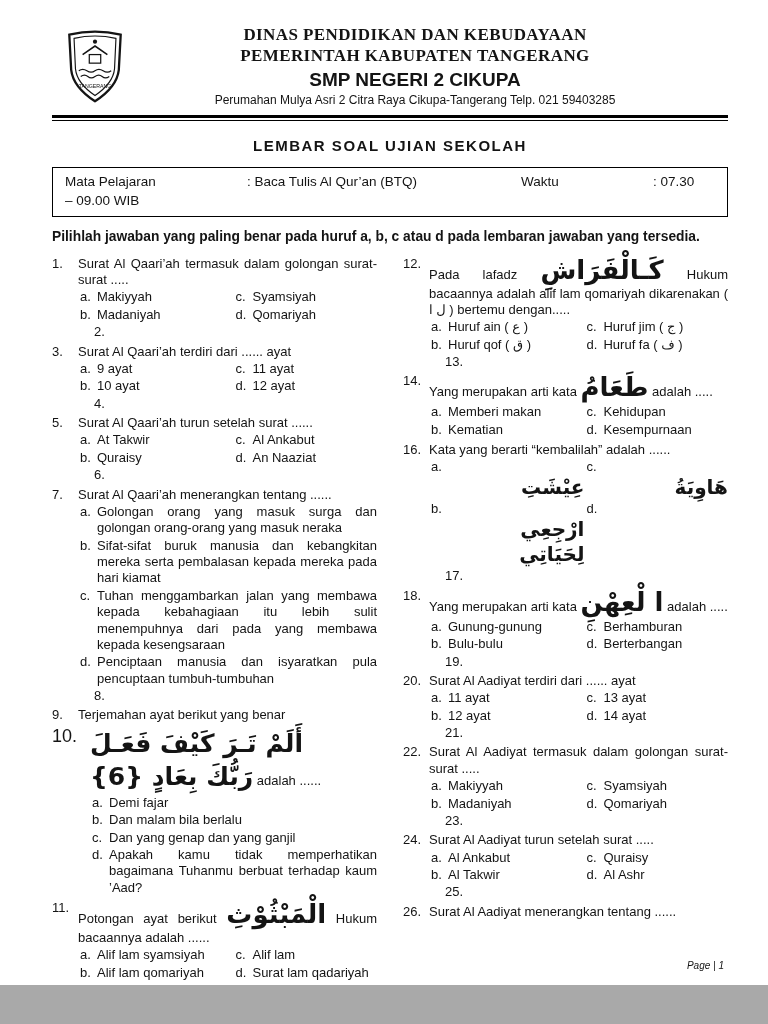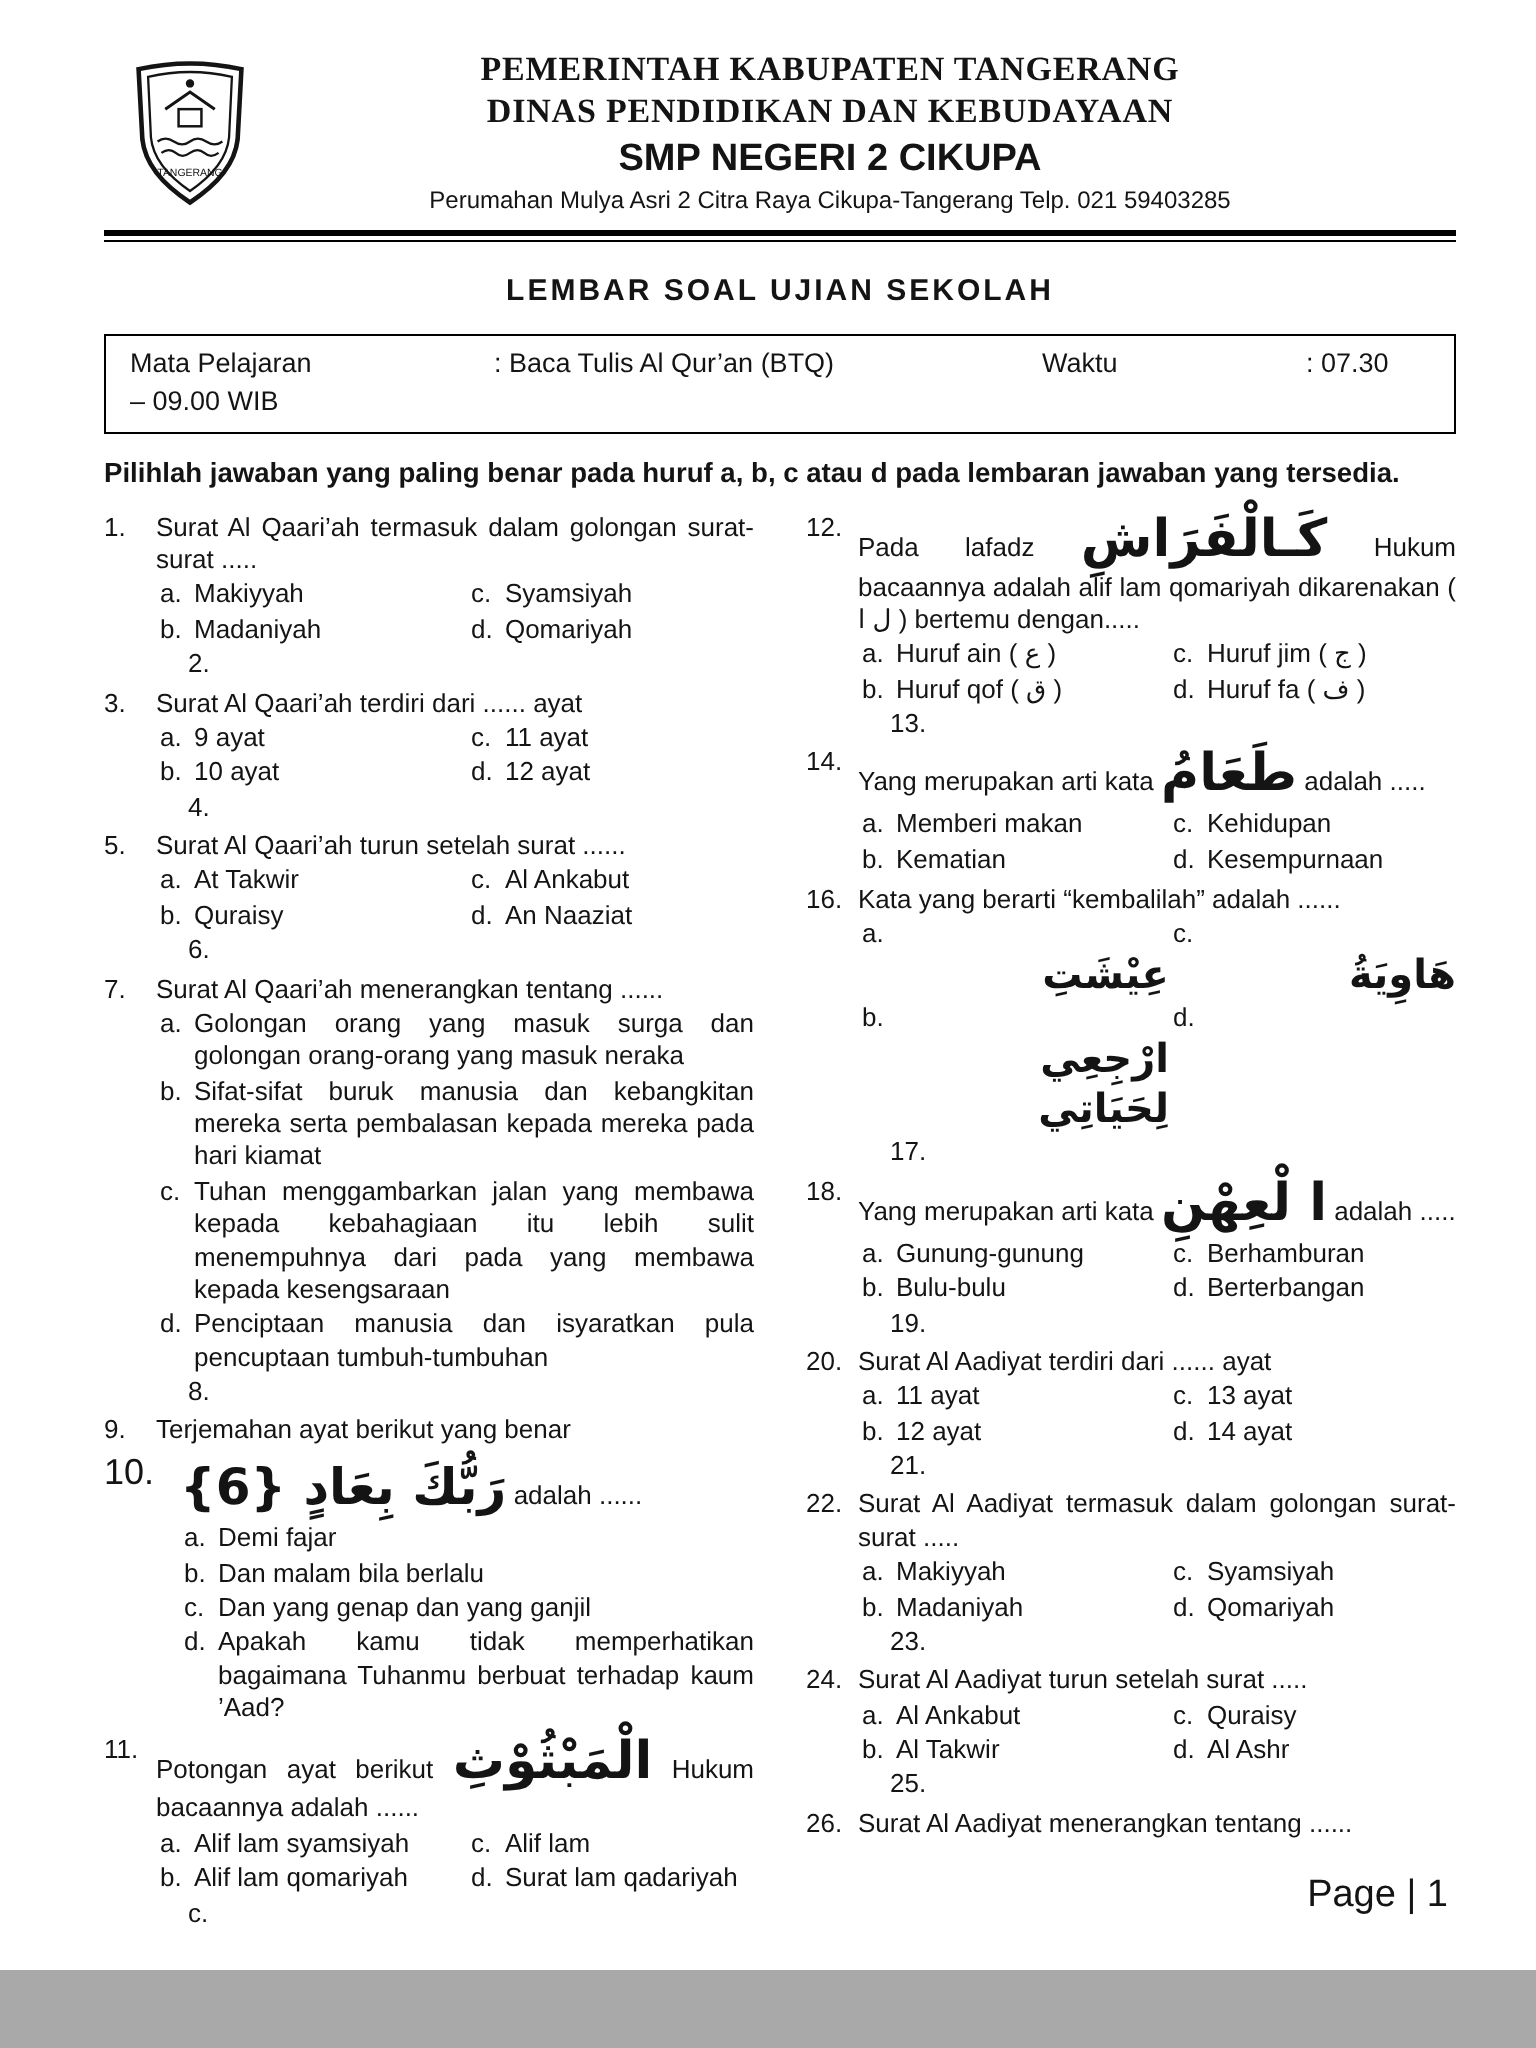--- a/index.html
+++ b/index.html
@@ -37,43 +37,43 @@
   .okey{width:17px;flex:none;}
   .oval{flex:1;min-width:0;}
   .trailing{margin-left:16px;}
   
   .ar{font-family:"DejaVu Sans","Liberation Sans",sans-serif;direction:rtl;unicode-bidi:isolate;font-weight:bold;}
   .ar-lg{font-size:26px;line-height:1.15;}
   .ar-md{font-size:20px;line-height:1.25;white-space:pre-line;margin-top:16px;}
   .ar-xl{font-size:25px;line-height:1.3;}
   .ar-line{margin:1px 0;}
   .after{font-size:13px;font-weight:normal;}
-  .footer{position:absolute;right:44px;bottom:26px;font-size:19px;}
+  .footer{position:absolute;right:44px;bottom:14px;font-size:10px;font-style:italic;}
 </style>
 </head>
 <body>
 
 <div class="page">
 
   <div class="header">
     <div class="logo">
       <svg viewBox="0 0 64 84" width="62" height="80">
         <path d="M5 9 Q32 3 59 9 L57 46 Q55 64 32 79 Q9 64 7 46 Z" fill="#ffffff" stroke="#141414" stroke-width="2.4"></path>
         <path d="M10 13 Q32 8 54 13 L52.5 45 Q51 60 32 73 Q13 60 11.5 45 Z" fill="none" stroke="#141414" stroke-width="1.2"></path>
         <circle cx="32" cy="16.5" r="2.2" fill="#141414"></circle>
         <path d="M19 30 L32 21 L45 30" fill="none" stroke="#141414" stroke-width="1.6"></path>
         <rect x="26" y="30" width="12" height="9" fill="none" stroke="#141414" stroke-width="1.3"></rect>
         <path d="M15 47 q4 -3 8.5 0 t8.5 0 t8.5 0 t8.5 0" fill="none" stroke="#141414" stroke-width="1.2"></path>
         <path d="M17 53 q4 -3 7.5 0 t7.5 0 t7.5 0 t7.5 0" fill="none" stroke="#141414" stroke-width="1.2"></path>
         <text x="32" y="65" font-size="5.5" text-anchor="middle" font-family="Liberation Sans, sans-serif" fill="#141414">TANGERANG</text>
       </svg>
     </div>
     <div class="head-text">
+      <div class="h1">DINAS PENDIDIKAN DAN KEBUDAYAAN</div>
       <div class="h1">PEMERINTAH KABUPATEN TANGERANG</div>
-      <div class="h1">DINAS PENDIDIKAN DAN KEBUDAYAAN</div>
       <div class="h3">SMP NEGERI 2 CIKUPA</div>
       <div class="h4">Perumahan Mulya Asri 2 Citra Raya Cikupa-Tangerang Telp. 021 59403285</div>
     </div>
     <div class="rule"></div>
     <div class="rule2"></div>
   </div>
 
   <div class="title">LEMBAR SOAL UJIAN SEKOLAH</div>
 
   <div class="infobox">
@@ -174,20 +174,21 @@
               </div>
             </div><div class="trailing">8.</div></div>
         </div>
         <div class="question">
           <div class="qnum">9.</div>
           <div class="qbody"><span class="qtext">Terjemahan ayat berikut yang benar</span></div>
         </div>
         <div class="question">
           <div class="qnum big">10.</div>
           <div class="qbody">
+            <div class="ar-line"><span class="ar ar-xl">أَلَمْ تَـرَ كَيْفَ فَعَـلَ</span></div>
             <div class="ar-line"><span class="ar ar-xl">رَبُّكَ بِعَادٍ {6}</span><span class="after"> adalah ......</span></div>
             <div class="opts one">
               <div class="opt">
                 <span class="okey">a.</span>
                 <span class="oval">Demi fajar</span>
               </div>
               <div class="opt">
                 <span class="okey">b.</span>
                 <span class="oval">Dan malam bila berlalu</span>
               </div>

